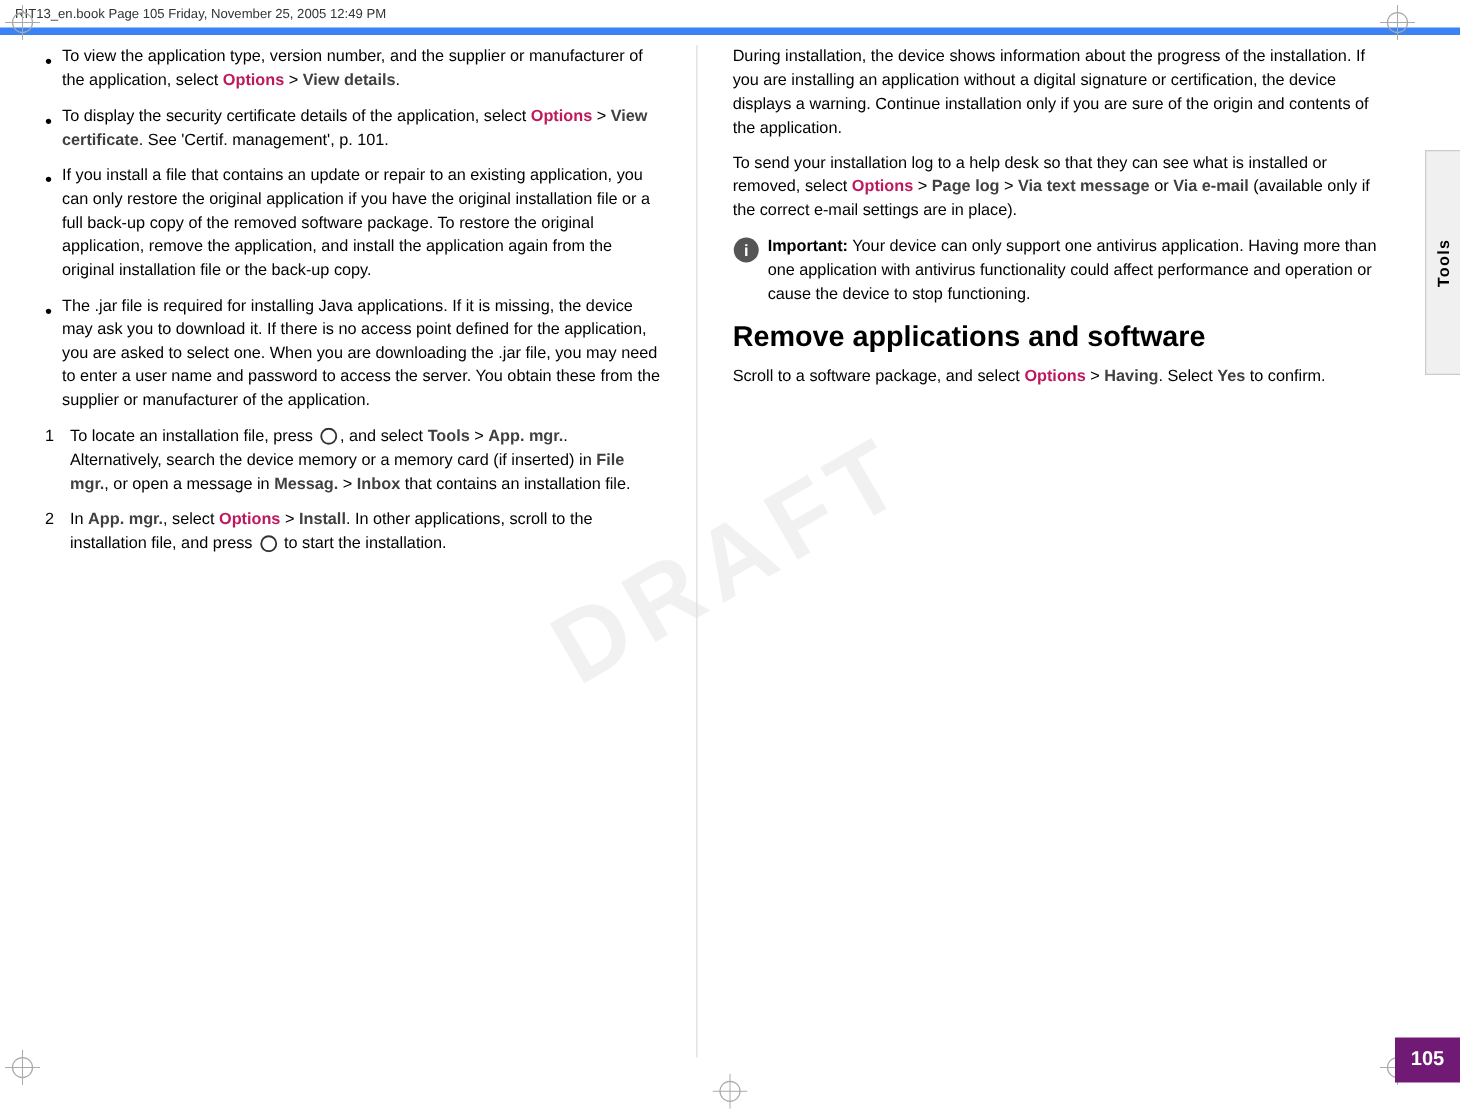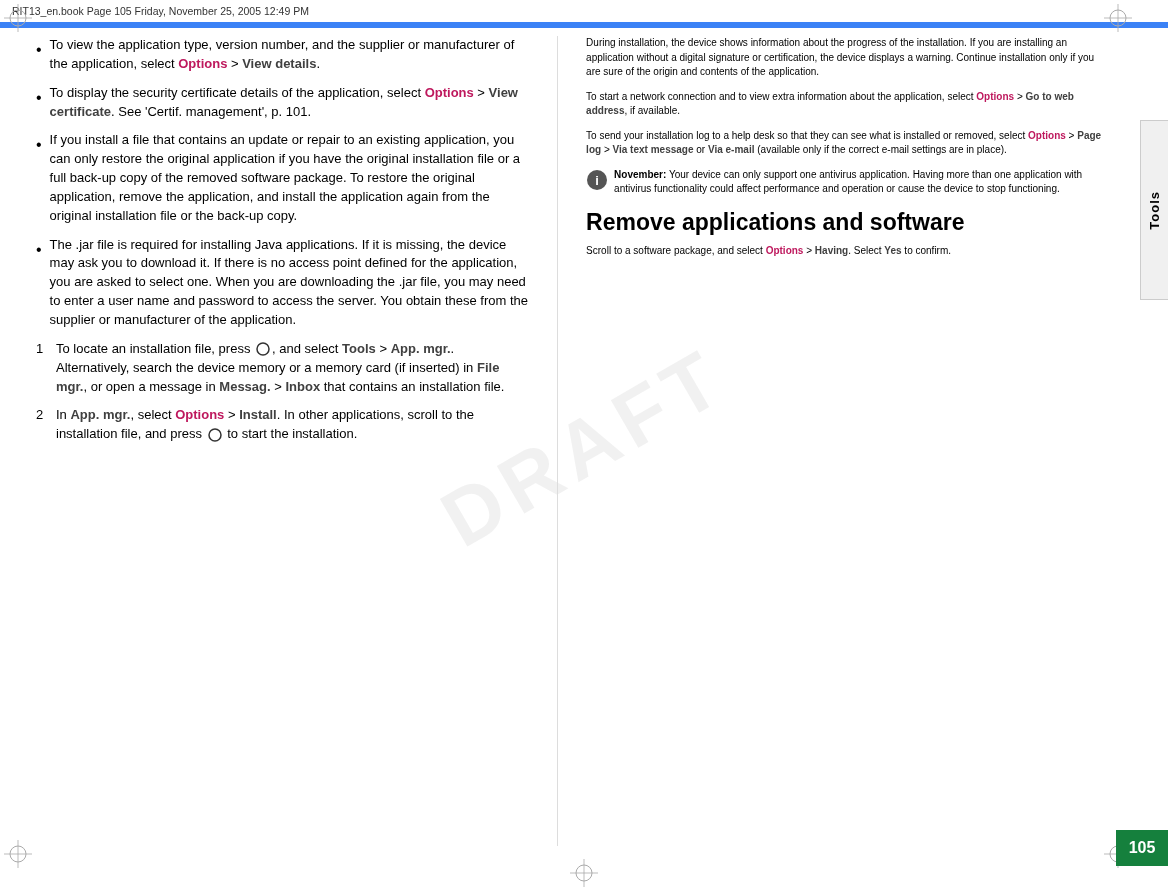--- a/index.html
+++ b/index.html
@@ -52,21 +52,21 @@
       letter-spacing: 1px;
     }
 
     
     .page-number-box {
       position: absolute;
       bottom: 30px;
       right: 0;
       width: 52px;
       height: 36px;
-      background: #15803d;
+      background: #701a75;
       color: #fff;
       font-size: 16px;
       font-weight: bold;
       display: flex;
       align-items: center;
       justify-content: center;
     }
 
     
     .corner-mark {
@@ -136,21 +136,21 @@
     }
     .num-list li .num {
       margin-right: 6px;
       flex-shrink: 0;
       font-weight: normal;
       min-width: 14px;
     }
 
     
     .para {
-      font-size: 10px;
+      font-size: 13px;
       line-height: 1.45;
       margin-bottom: 10px;
     }
 
     
     .section-heading {
       font-size: 23px;
       font-weight: bold;
       margin-bottom: 8px;
       margin-top: 12px;
@@ -301,33 +301,32 @@
     </ol>
   </div>
 
   <div class="col-divider"></div>
 
   <div class="right-col">
 
     <p class="para">During installation, the device shows information about the progress of the installation. If you are installing an application without a digital signature or certification, the device displays a warning. Continue installation only if you are sure of the origin and contents of the application.</p>
 
 
-    <p class="para">To start a network connection and to view extra information about the application, select <span class="opt-link">Options</span> &gt; <span class="menu-link">Go to web address</span>, if available.</p>
 
 
     <p class="para">To send your installation log to a help desk so that they can see what is installed or removed, select <span class="opt-link">Options</span> &gt; <span class="menu-link">Page log</span> &gt; <span class="menu-link">Via text message</span> or <span class="menu-link">Via e-mail</span> (available only if the correct e-mail settings are in place).</p>
 
     <div class="important-note">
       <div class="important-icon">
         <svg viewBox="0 0 22 22" width="22" height="22">
           <circle cx="11" cy="11" r="10" fill="#555"></circle>
           <text x="11" y="16" text-anchor="middle" fill="white" font-size="13" font-weight="bold">i</text>
         </svg>
       </div>
-      <p class="para" style="margin-bottom:0;"><strong>November:</strong> Your device can only support one antivirus application. Having more than one application with antivirus functionality could affect performance and operation or cause the device to stop functioning.</p>
+      <p class="para" style="margin-bottom:0;"><strong>Important:</strong> Your device can only support one antivirus application. Having more than one application with antivirus functionality could affect performance and operation or cause the device to stop functioning.</p>
     </div>
 
     <h2 class="section-heading">Remove applications and software</h2>
 
     <p class="para">Scroll to a software package, and select <span class="opt-link">Options</span> &gt; <span class="menu-link">Having</span>. Select <span class="menu-link">Yes</span> to confirm.</p>
 
   </div>
 </div>
 
 </body></html>

